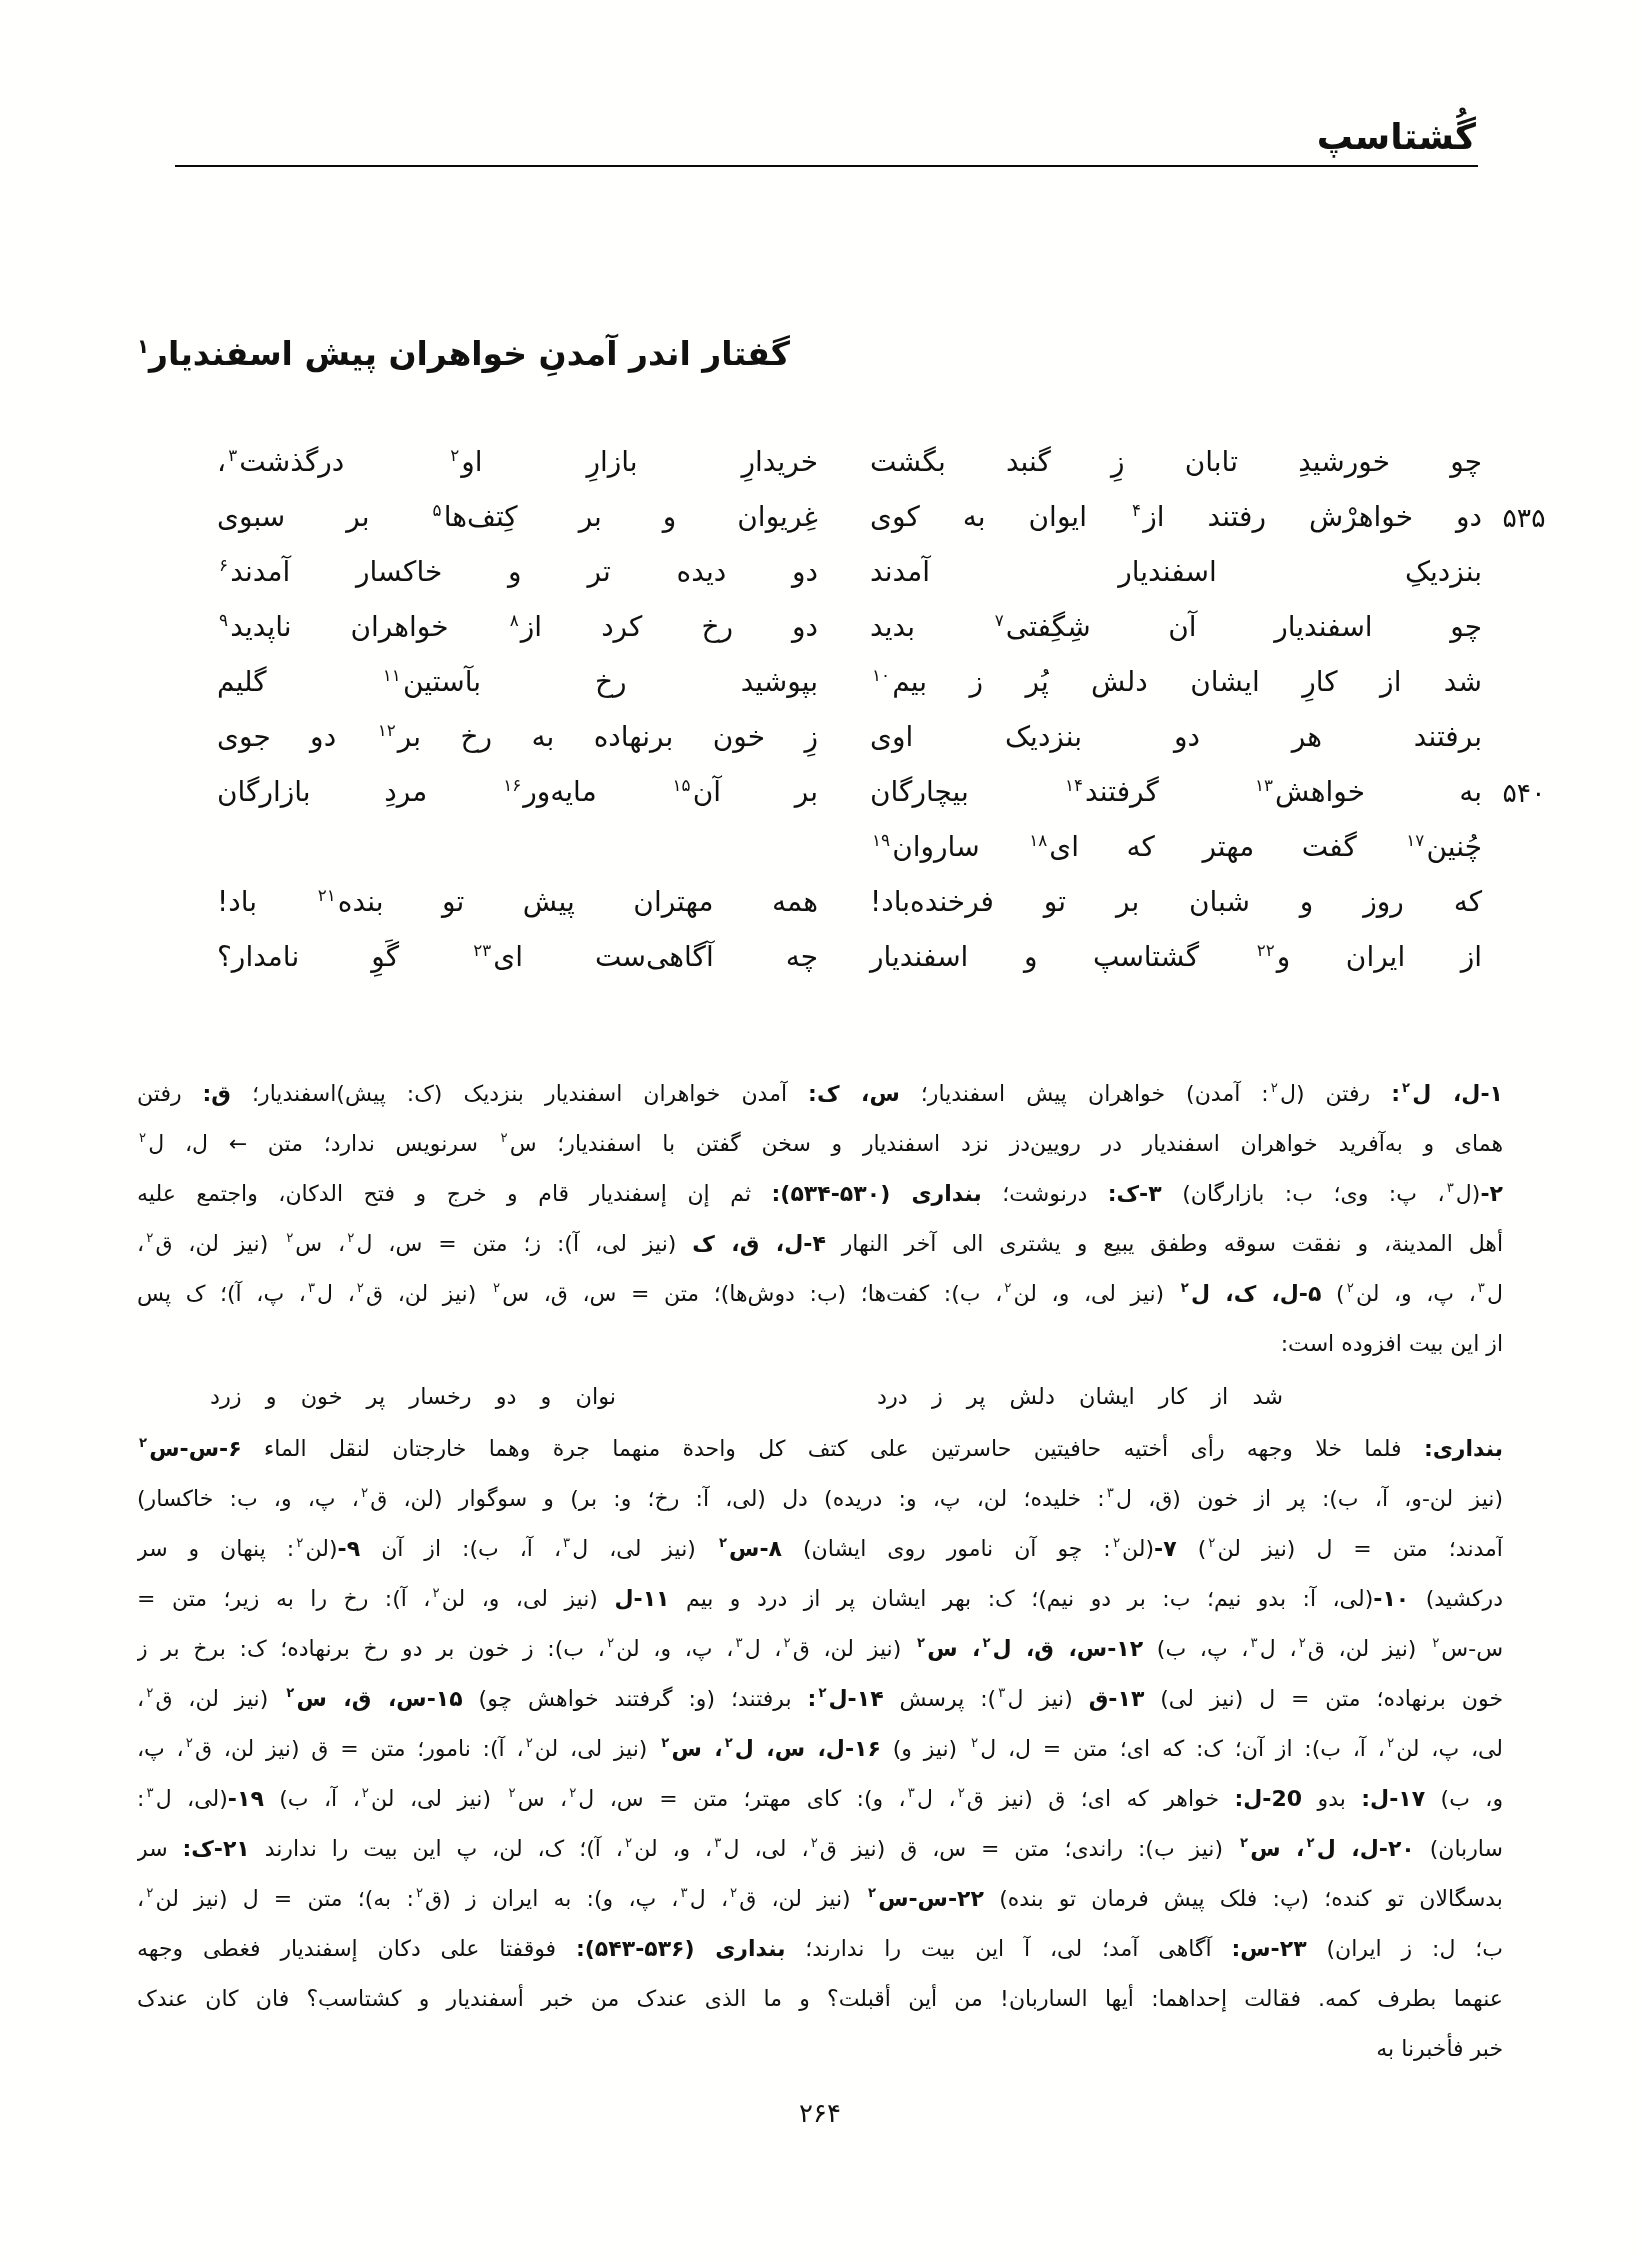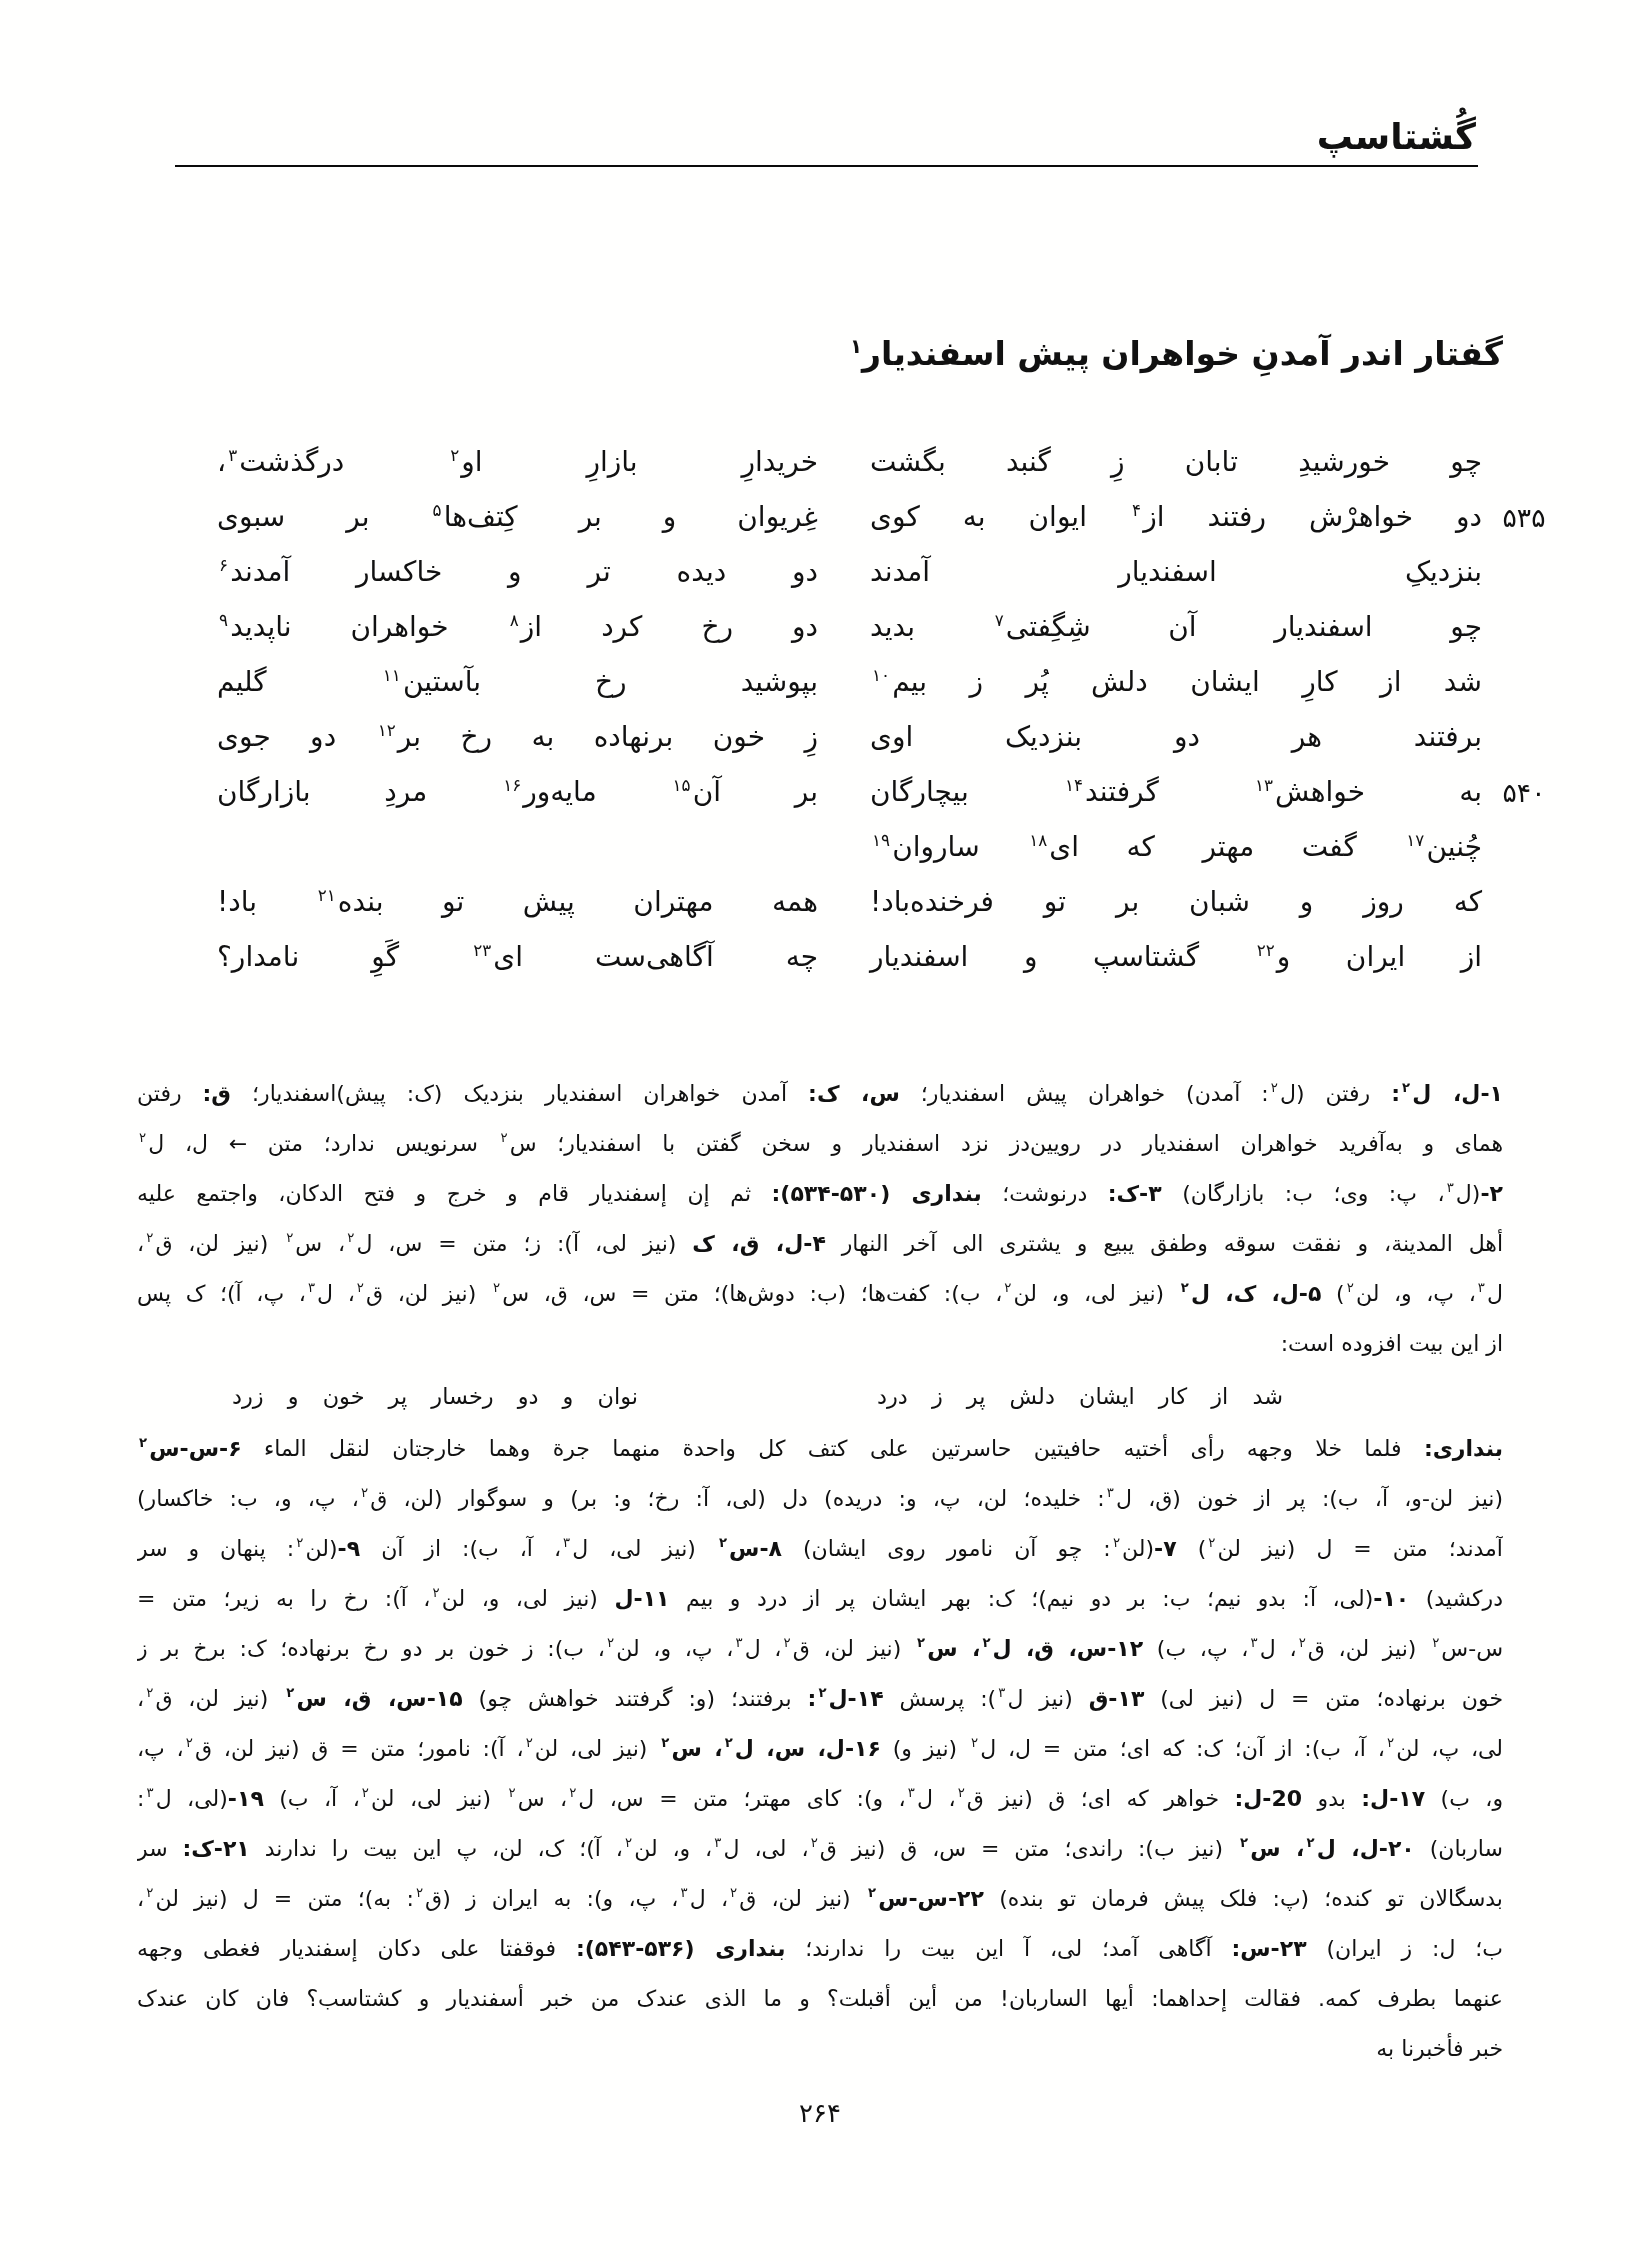--- a/index.html
+++ b/index.html
@@ -8,21 +8,21 @@
     direction:rtl;font-family:"DejaVu Sans",sans-serif;overflow:hidden;
   }
   .running-head{
     padding-top:116px;padding-right:164px;text-align:right;
     font-size:36px;font-weight:bold;letter-spacing:0.7px;
   }
   .head-rule{
     margin:8.4px 162px 0 175px;border-top:2.8px solid #0a0a0a;height:0;
   }
   .title{
-    margin:166px 137px 0 137px;text-align:right;
+    margin:166px 137px 0 137px;text-align:left;
     font-size:33px;font-weight:bold;line-height:1.25;
   }
   .title sup{font-size:0.6em;line-height:0;vertical-align:super;}
   .poem{margin:60px 74px 0 217px;}
   .verse-row{
     display:grid;grid-template-columns:84px 612px 52px 601px;
     height:55px;align-items:center;
   }
   .verse-num{font-size:26.6px;text-align:center;}
   .hem{
@@ -39,21 +39,21 @@
     text-align:justify;text-align-last:justify;text-justify:inter-word;
     white-space:normal;overflow:hidden;
   }
   .fn-line.align-right{text-align:left;text-align-last:right;}
   .fn-line b{font-weight:bold;}
   .fn-verse{
     height:55px;line-height:55px;display:flex;justify-content:space-between;
     font-size:22.4px;
   }
   .fn-verse .fv-right{width:406px;margin-right:220px;text-align:justify;text-align-last:justify;}
-  .fn-verse .fv-left{width:406px;margin-left:95px;text-align:justify;text-align-last:justify;}
+  .fn-verse .fv-left{width:406px;margin-left:73px;text-align:justify;text-align-last:justify;}
   .page-number{margin-top:24px;text-align:center;font-size:26px;letter-spacing:2.8px;}
 </style>
 </head>
 <body>
 
 <div class="page">
   <div class="running-head">
     <span>گُشتاسپ</span>
   </div>
   <div class="head-rule"></div>

